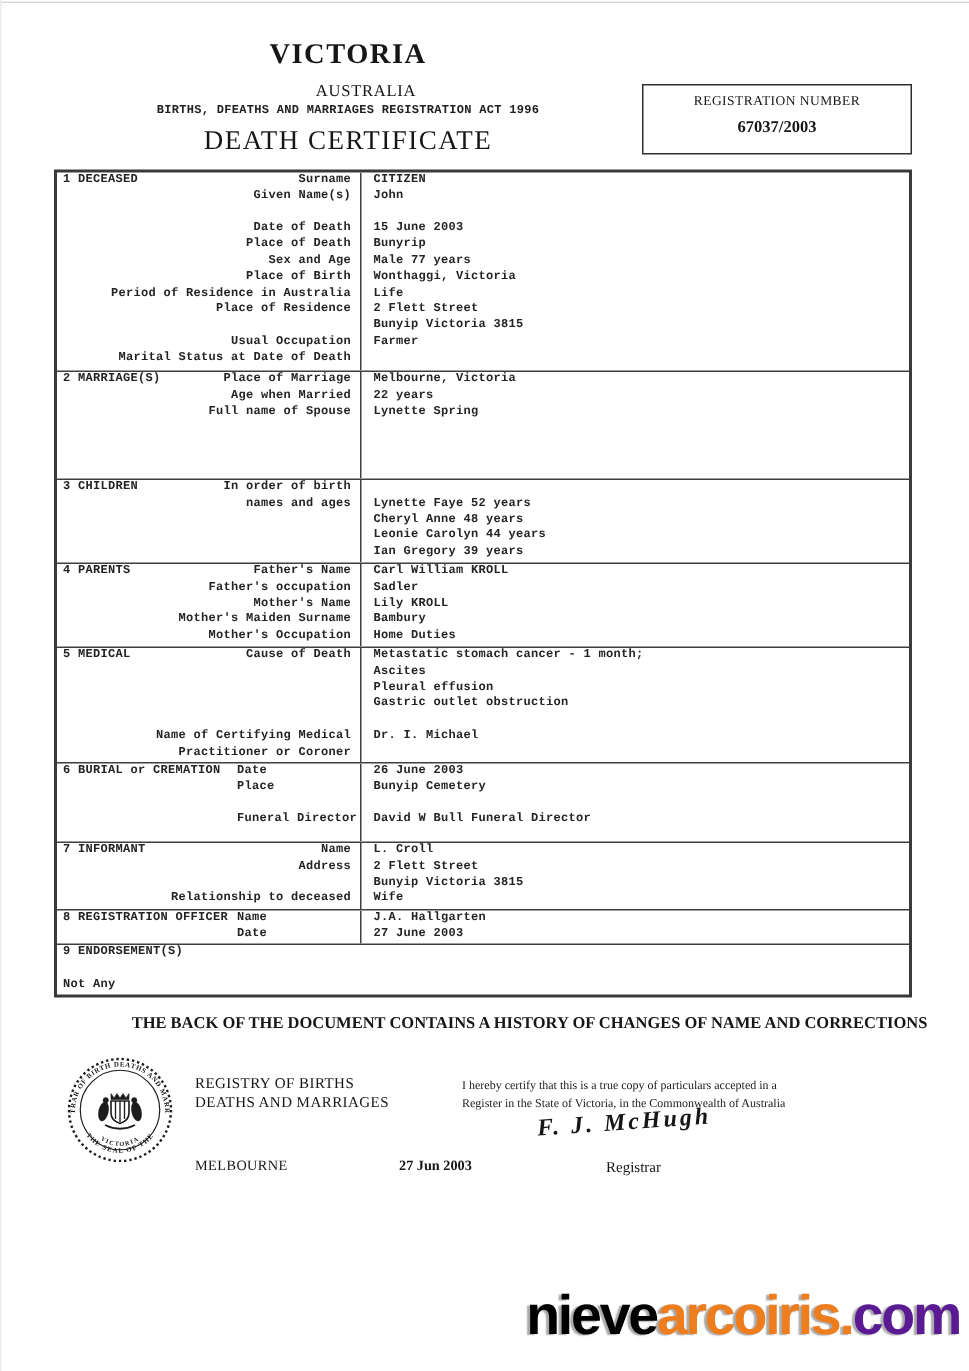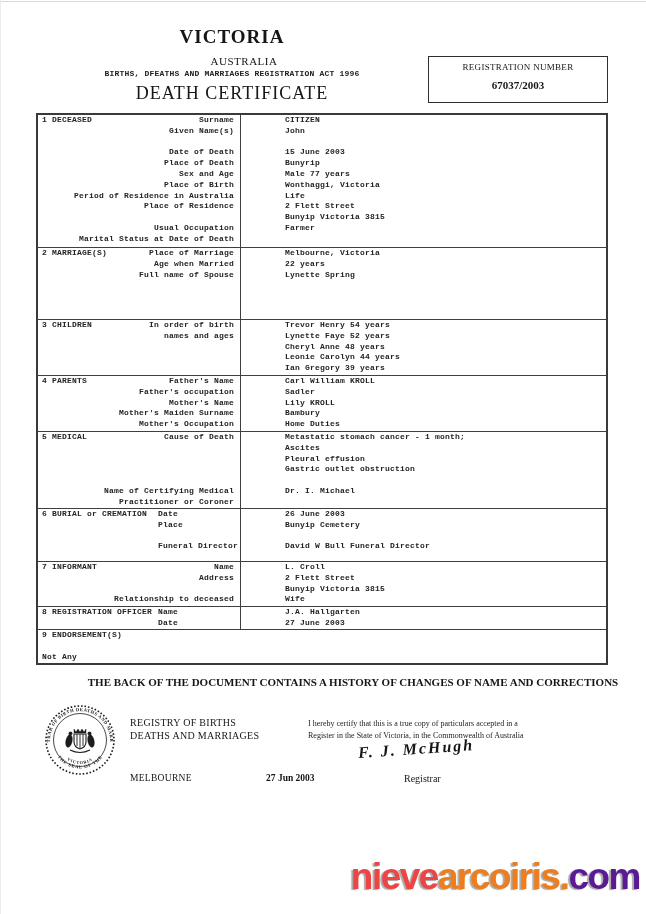--- a/index.html
+++ b/index.html
@@ -23,21 +23,21 @@
       border:2px solid #3a3a3a;box-sizing:border-box;overflow:hidden;
       font-family:"Liberation Mono",monospace;font-weight:bold;font-size:8px;
       letter-spacing:.2px;color:#242424;line-height:10.8px;}
   .section{position:relative;border-bottom:1px solid #3f3f3f;overflow:hidden;}
   .section::before{content:"";position:absolute;left:202px;top:0;bottom:0;width:0;border-left:1px solid #3f3f3f;}
   .s9{border-bottom:none;}
   .s9::before{display:none;}
   .s1{height:132px}.s2{height:71px}.s3{height:55px}.s4{height:55px}.s5{height:76px}
   .s6{height:52px}.s7{height:44px}.s8{height:22px}.s9{height:33px}
   .sec-title{position:absolute;left:4px;top:0;white-space:pre;}
-  .row{display:flex;height:10.8px;gap:36px;}
+  .row{display:flex;height:10.8px;}
   .lab{width:202px;box-sizing:border-box;text-align:right;padding-right:6px;white-space:pre;}
   .val{flex:1;padding-left:9px;white-space:pre;}
   .left-labels .lab{text-align:left;padding-left:120px;padding-right:0;}
   .s9 .lab{width:100%;text-align:left;padding-left:4px;}
 
   
   .back-note{position:absolute;left:60px;right:0;top:676px;text-align:center;
       font-size:11px;font-weight:bold;letter-spacing:0;}
   .seal{position:absolute;left:44px;top:703px;}
   .registry{position:absolute;left:130px;top:716px;font-size:10px;line-height:13px;letter-spacing:.3px;}
@@ -134,21 +134,20 @@
         </div>
         <div class="row">
           <span class="lab">Full name of Spouse</span>
           <span class="val">Lynette Spring</span>
         </div>
       </div>
     <div class="section s3">
       <div class="sec-title">3 CHILDREN</div>
     <div class="row">
           <span class="lab">In order of birth</span>
-          <span class="val">Trevor Henry 54 years</span>
         </div>
         <div class="row">
           <span class="lab">names and ages</span>
           <span class="val">Lynette Faye 52 years</span>
         </div>
         <div class="row">
           <span class="lab"></span>
           <span class="val">Cheryl Anne 48 years</span>
         </div>
         <div class="row">
@@ -320,15 +319,15 @@
     <div>I hereby certify that this is a true copy of particulars accepted in a</div>
     <div>Register in the State of Victoria, in the Commonwealth of Australia</div>
   </div>
 
   <div class="signature">F. J. McHugh</div>
   <div class="city">MELBOURNE</div>
   <div class="foot-date">27 Jun 2003</div>
   <div class="registrar">Registrar</div>
 
   <div class="watermark">
-    <span style="color: #ef4444;">nieve</span><span style="color: rgb(238, 125, 29);">arcoiris.</span><span style="color: rgb(89, 26, 147);">com</span>
+    <span style="color: #000000;">nieve</span><span style="color: rgb(238, 125, 29);">arcoiris.</span><span style="color: rgb(89, 26, 147);">com</span>
   </div>
 </div>
 
 </body></html>

